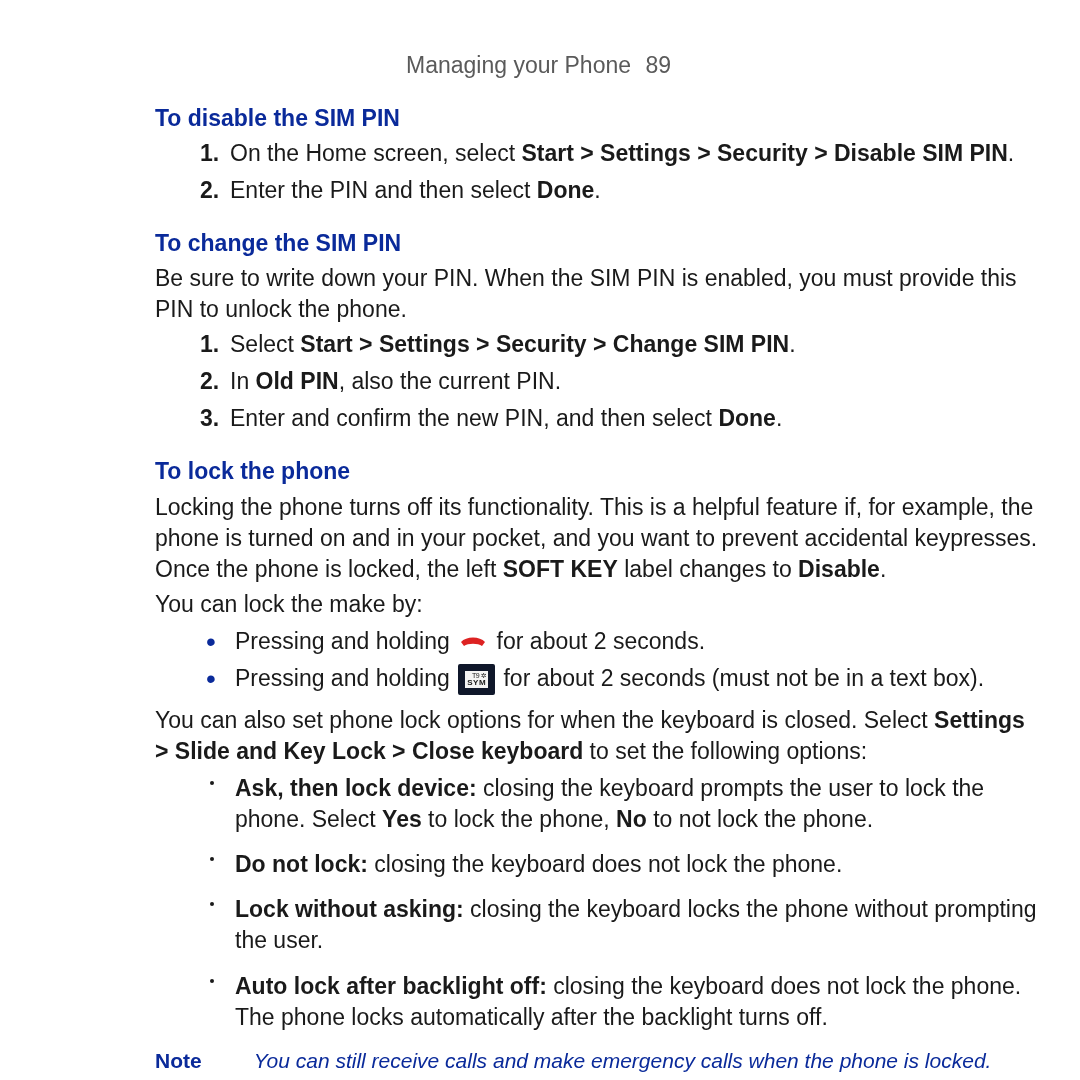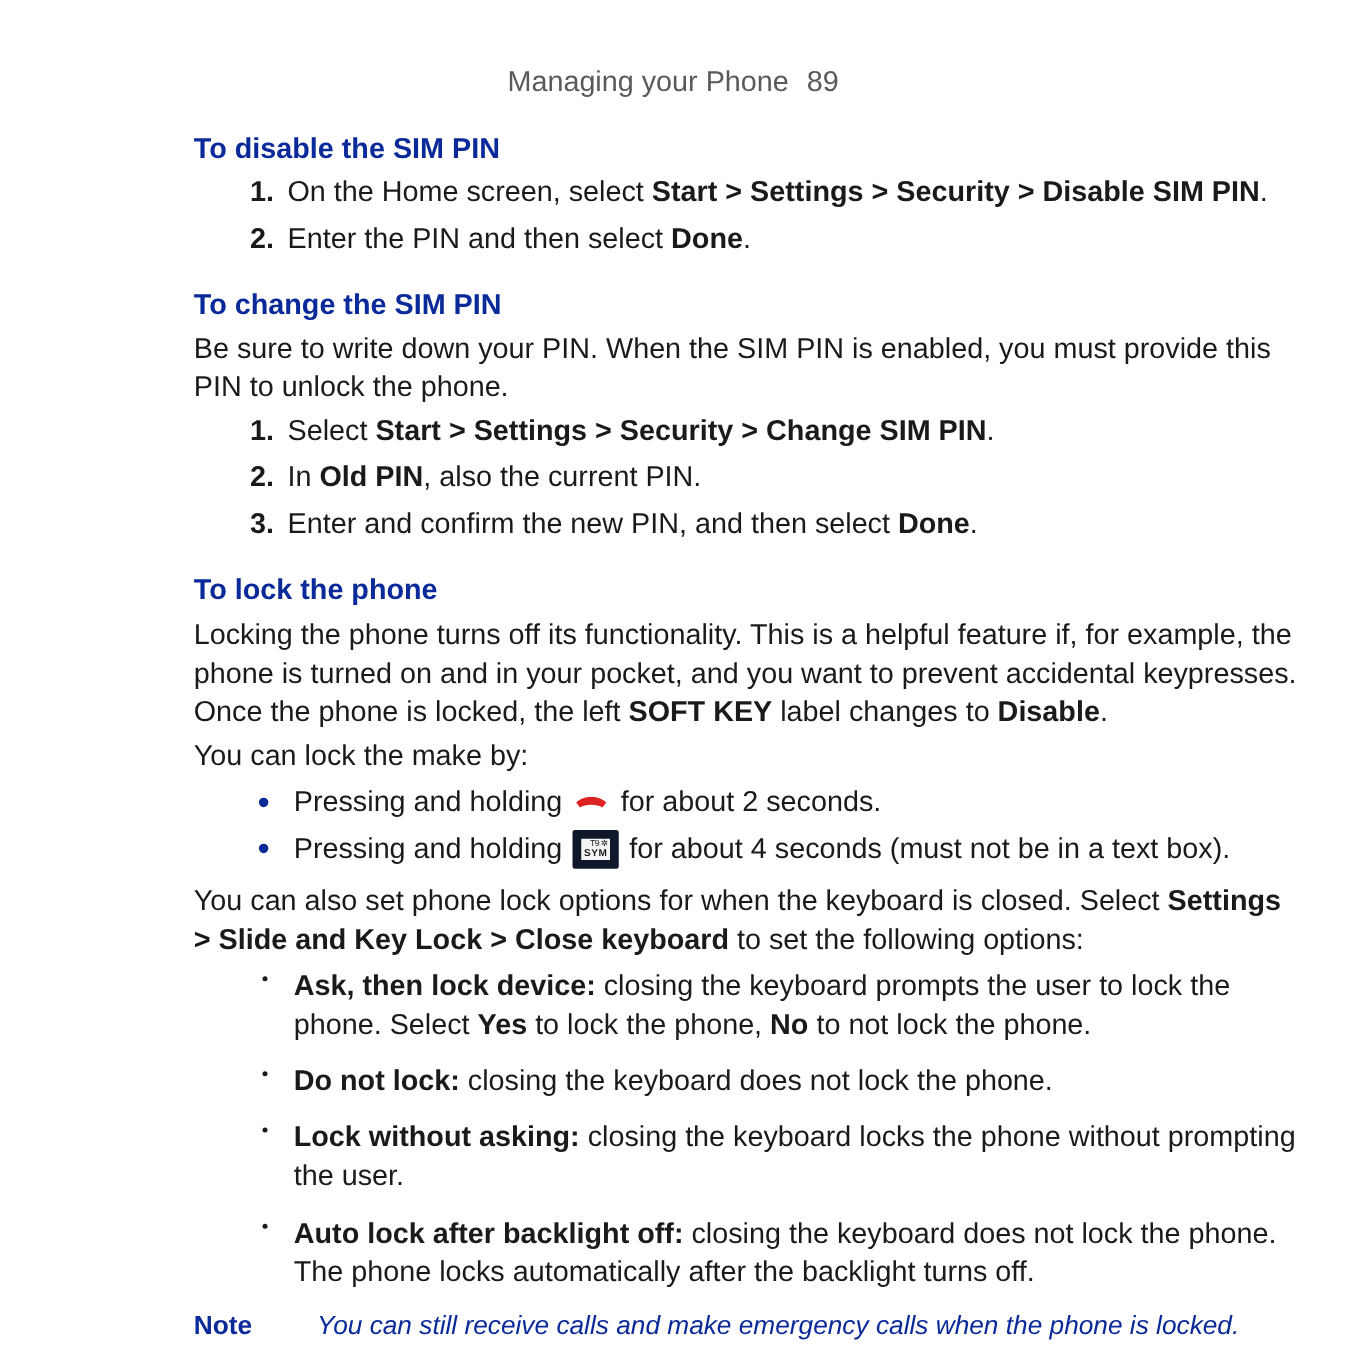--- a/index.html
+++ b/index.html
@@ -179,21 +179,21 @@
 
 <ul class="bullet">
   <li>
     <span class="dot">•</span>
     <span>Pressing and holding </span><span class="icon-end"><svg width="30" height="18" viewBox="0 0 30 18">
           <path d="M3 8 C 8 2, 22 2, 27 8 L 24 12 C 20 9, 10 9, 6 12 Z" fill="#d22"></path>
         </svg></span><span> for about 2 seconds.</span>
   </li>
   <li>
     <span class="dot">•</span>
-    <span>Pressing and holding </span><span class="icon-sym"><span class="top">T9 ✲</span><span class="bot">SYM</span></span><span> for about 4 seconds (must not be in a text box).</span>
+    <span>Pressing and holding </span><span class="icon-sym"><span class="top">T9 ✲</span><span class="bot">SYM</span></span><span> for about 2 seconds (must not be in a text box).</span>
   </li>
 </ul>
 
 <div class="para">
   <span>You can also set phone lock options for when the keyboard is closed. Select </span><b>Settings &gt; Slide and Key Lock &gt; Close keyboard</b><span> to set the following options:</span>
 </div>
 
 <ul class="bullet-sm">
   <li>
     <span class="dot"></span>

